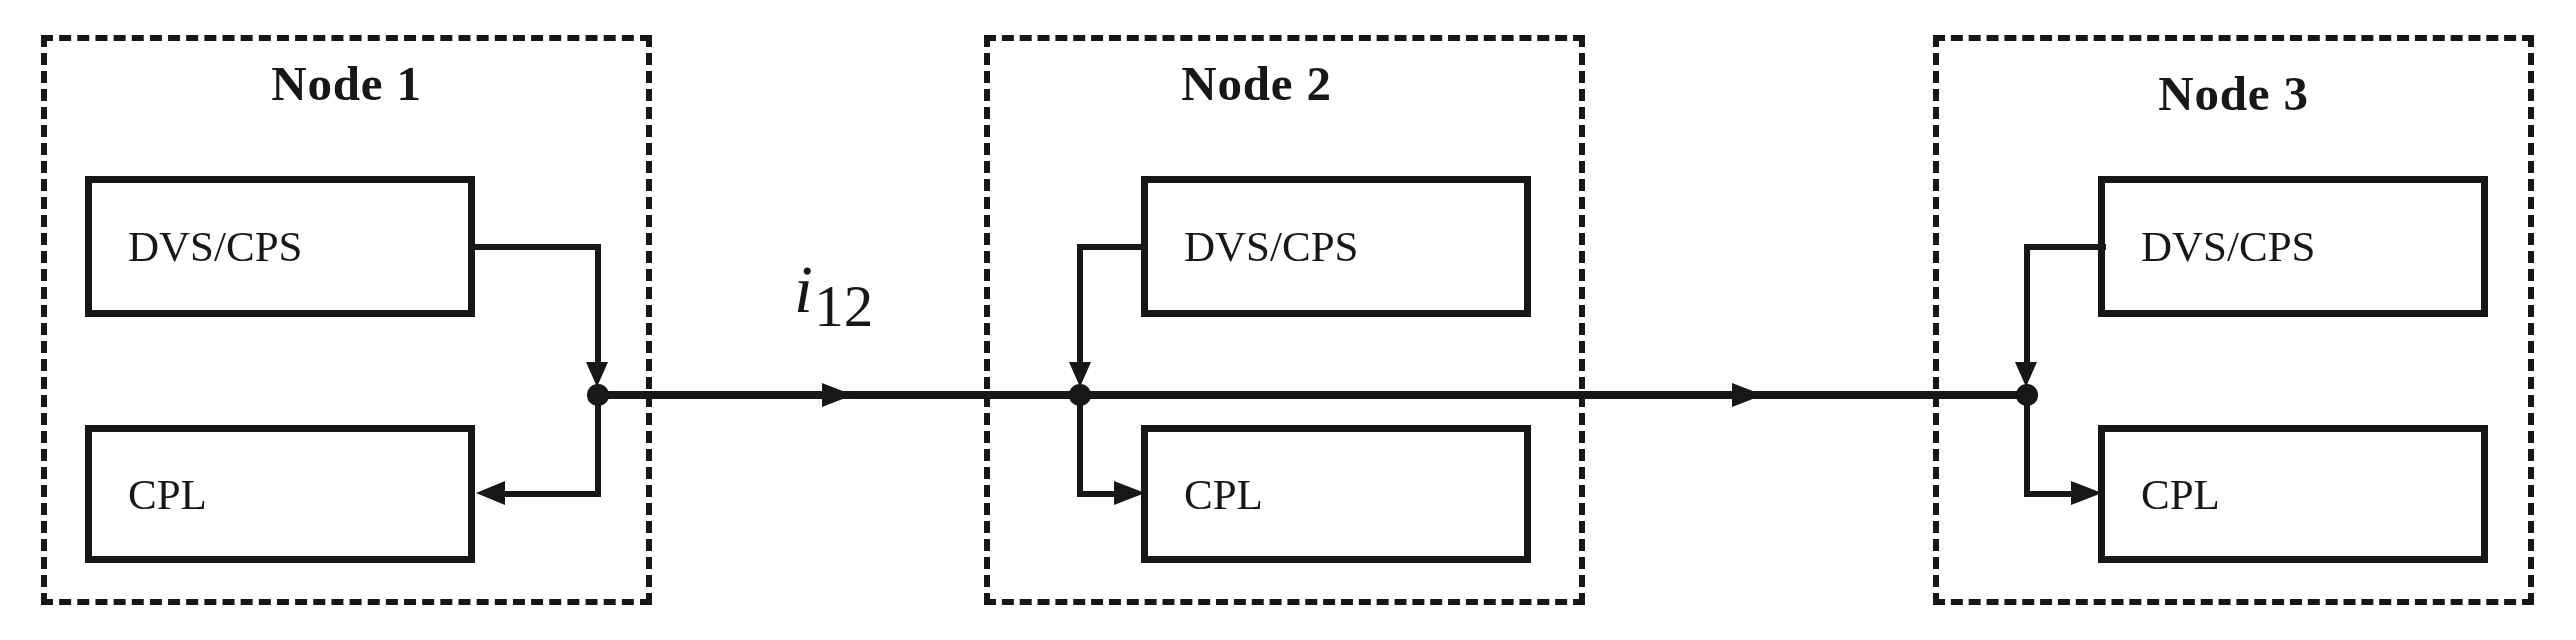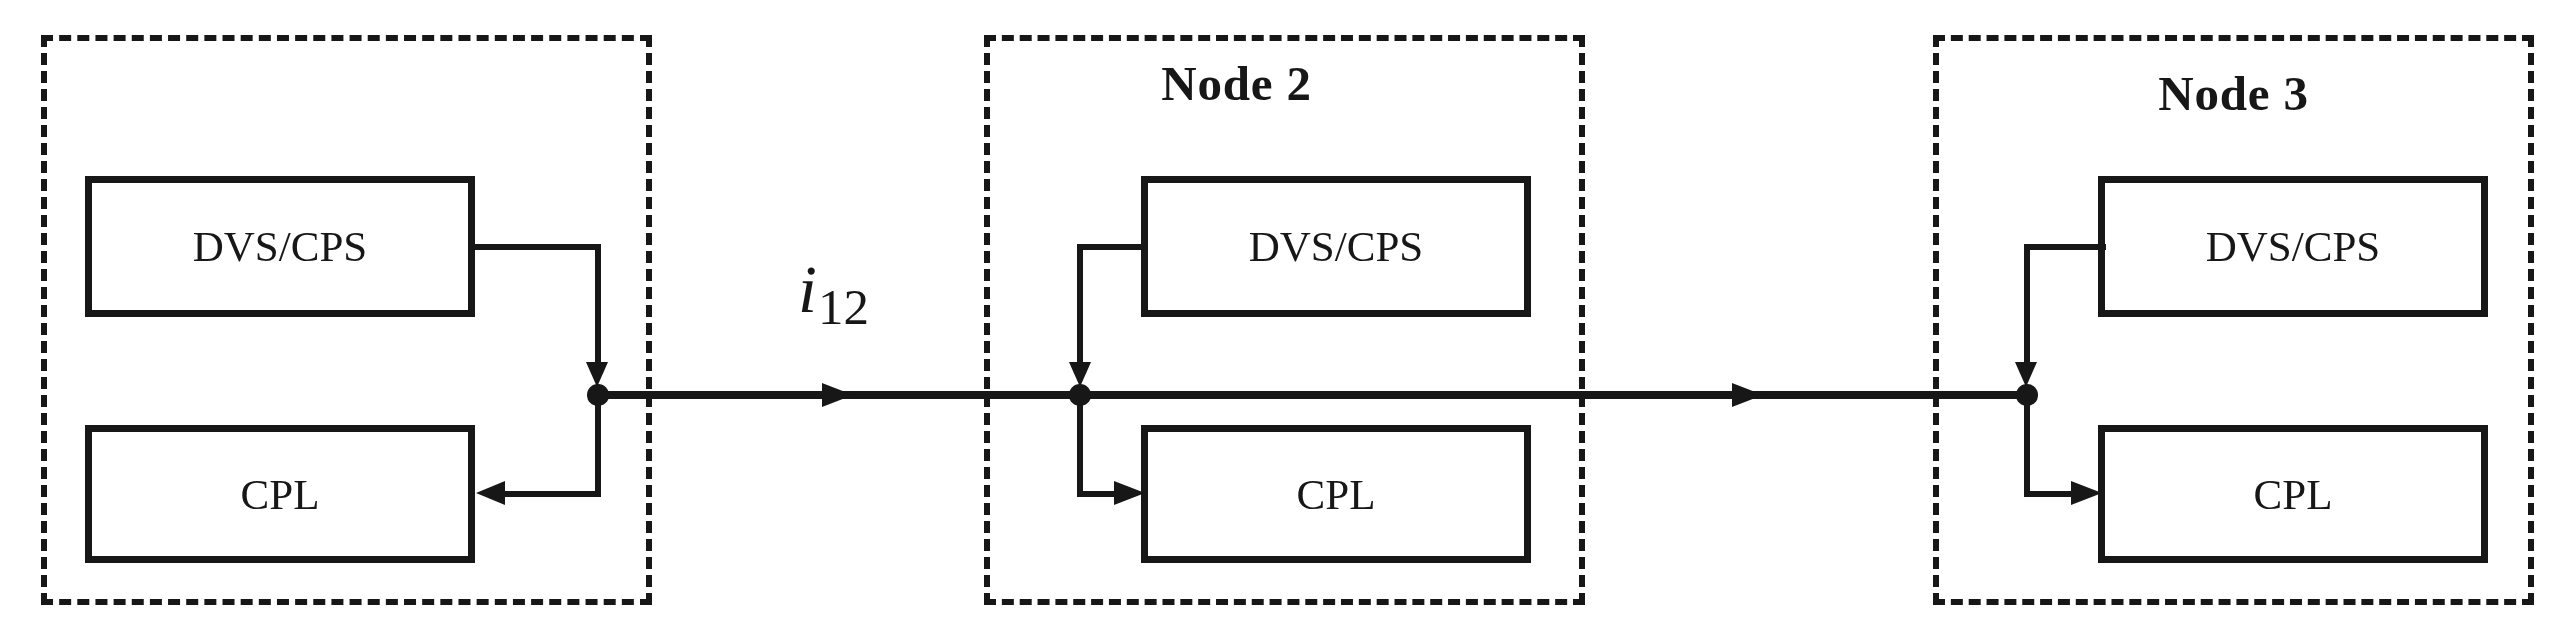--- a/index.html
+++ b/index.html
@@ -32,23 +32,23 @@
     line-height: 1;
     letter-spacing: 0.8px;
   }
   .block {
     position: absolute;
     border: 7px solid var(--ink);
     box-sizing: border-box;
     background: var(--bg);
     display: flex;
     align-items: center;
-    justify-content: center;
     font-size: 43px;
     line-height: 1;
+    padding-left: 36px;
   }
   .hline { position: absolute; height: 6.2px; background: var(--ink); }
   .vline { position: absolute; width: 6.2px;  background: var(--ink); }
   .bus   { position: absolute; height: 7.7px; background: var(--ink); }
   .dot {
     position: absolute;
     width: 21.6px; height: 21.6px;
     border-radius: 50%;
     background: var(--ink);
   }
@@ -74,49 +74,50 @@
     position: absolute;
     width: 154px;
     text-align: center;
     font-style: italic;
     font-size: 68px;
     line-height: 1;
     white-space: nowrap;
   }
   .current-label .sub {
     font-style: normal;
-    font-size: 51px;
+    font-size: 59px;
     position: relative;
     top: 0.24em;
     left: 0.02em;
   }
 </style>
 </head>
 <body>
 
 <div class="canvas">
 
   <div class="node-frame" style="left:41px; width:611px;"></div>
+  <div class="node-title" style="left:41px; width:611px;">Node 1</div>
 
   <div class="block" style="left:85px; top:176px; width:390px; height:141px;">
     <span>DVS/CPS</span>
   </div>
   <div class="block" style="left:85px; top:425px; width:390px; height:138px;">
     <span>CPL</span>
   </div>
 
   <div class="hline" style="left:469px; top:244px; width:132px;"></div>
   <div class="vline" style="left:595px; top:244px; height:120px;"></div>
   <div class="arrow-down" style="left:586px; top:362px;"></div>
   <div class="vline" style="left:595px; top:395px; height:102px;"></div>
   <div class="hline" style="left:504px; top:491px; width:97px;"></div>
   <div class="arrow-left" style="left:476px; top:481px;"></div>
 
   <div class="node-frame" style="left:984px; width:601px;"></div>
-  <div class="node-title" style="left:936px; width:601px;">Node 2</div>
+  <div class="node-title" style="left:956px; width:601px;">Node 2</div>
 
   <div class="block" style="left:1141px; top:176px; width:390px; height:141px;">
     <span>DVS/CPS</span>
   </div>
   <div class="block" style="left:1141px; top:425px; width:390px; height:138px;">
     <span>CPL</span>
   </div>
 
   <div class="hline" style="left:1077px; top:244px; width:71px;"></div>
   <div class="vline" style="left:1077px; top:244px; height:120px;"></div>

